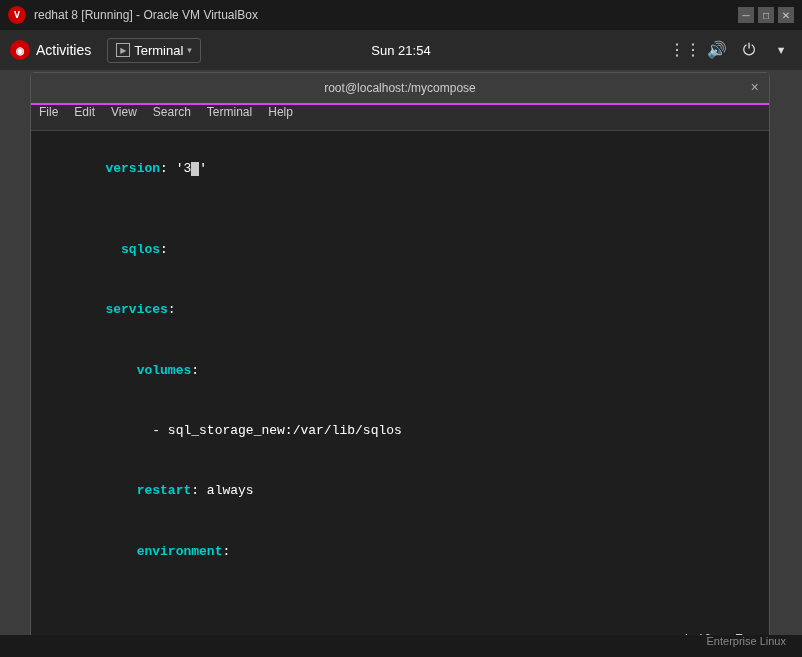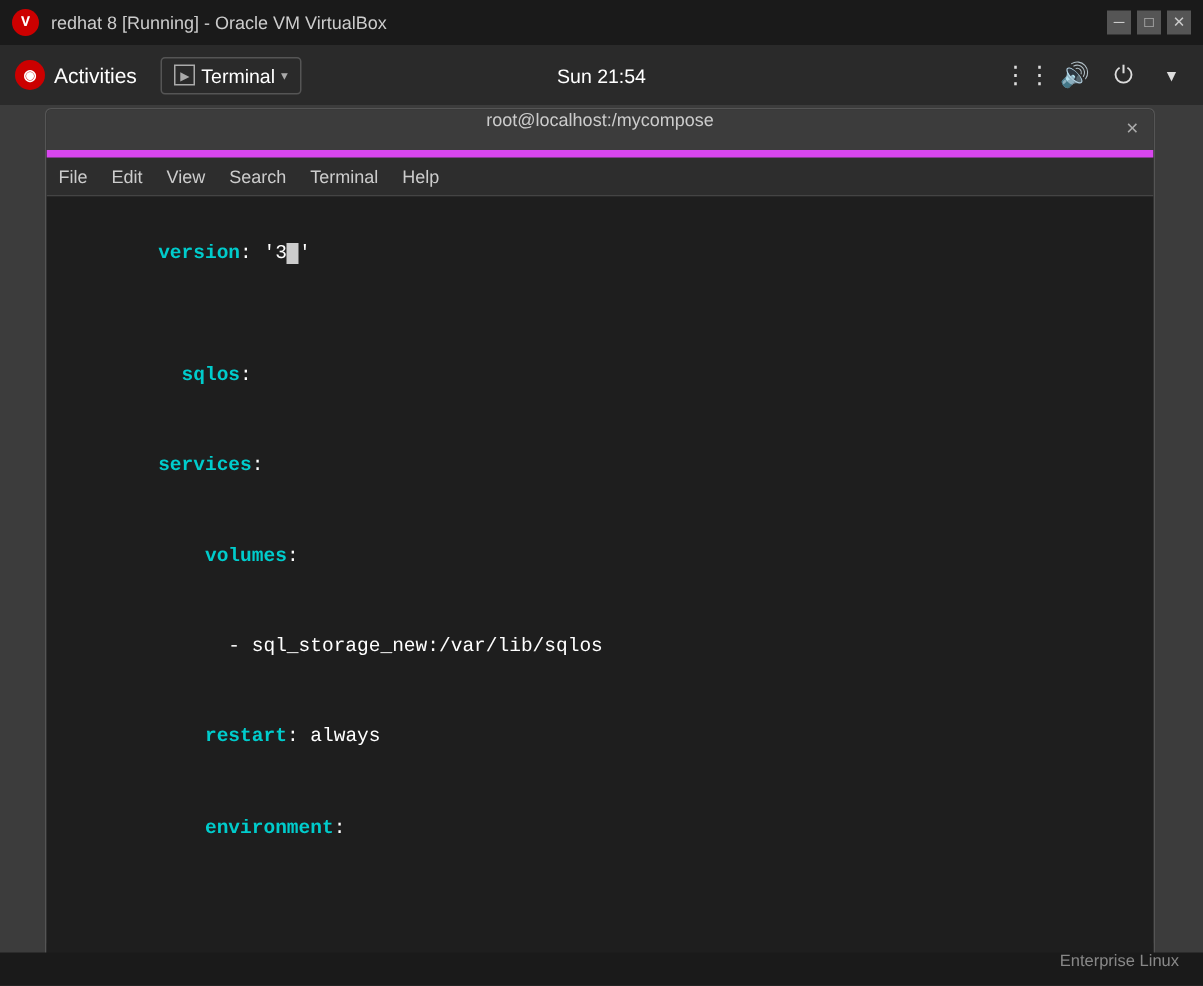--- a/index.html
+++ b/index.html
@@ -146,44 +146,44 @@
       margin-top: 2px;
       background: #1e1e1e;
       border: 1px solid #555;
       border-radius: 4px;
       overflow: hidden;
     }
     .terminal-titlebar {
       background: #3c3c3c;
       height: 32px;
       display: flex;
-      align-items: flex-start;
+      align-items: center;
       justify-content: center;
       position: relative;
-      border-bottom: 5px solid #d946ef;
+      border-bottom: 2px solid #d946ef;
     }
     .terminal-title {
       color: #cccccc;
       font-size: 12px;
       font-family: Arial, sans-serif;
     }
     .terminal-close {
       position: absolute;
       right: 10px;
       top: 50%;
       transform: translateY(-50%);
       color: #aaa;
       cursor: pointer;
       font-size: 14px;
     }
     .terminal-menubar {
       background: #2d2d2d;
       height: 26px;
       display: flex;
-      align-items: center;
+      align-items: flex-start;
       padding: 0 8px;
       gap: 16px;
       border-bottom: 1px solid #444;
     }
     .terminal-menu-item {
       color: #cccccc;
       font-size: 12px;
       font-family: Arial, sans-serif;
       cursor: pointer;
     }

